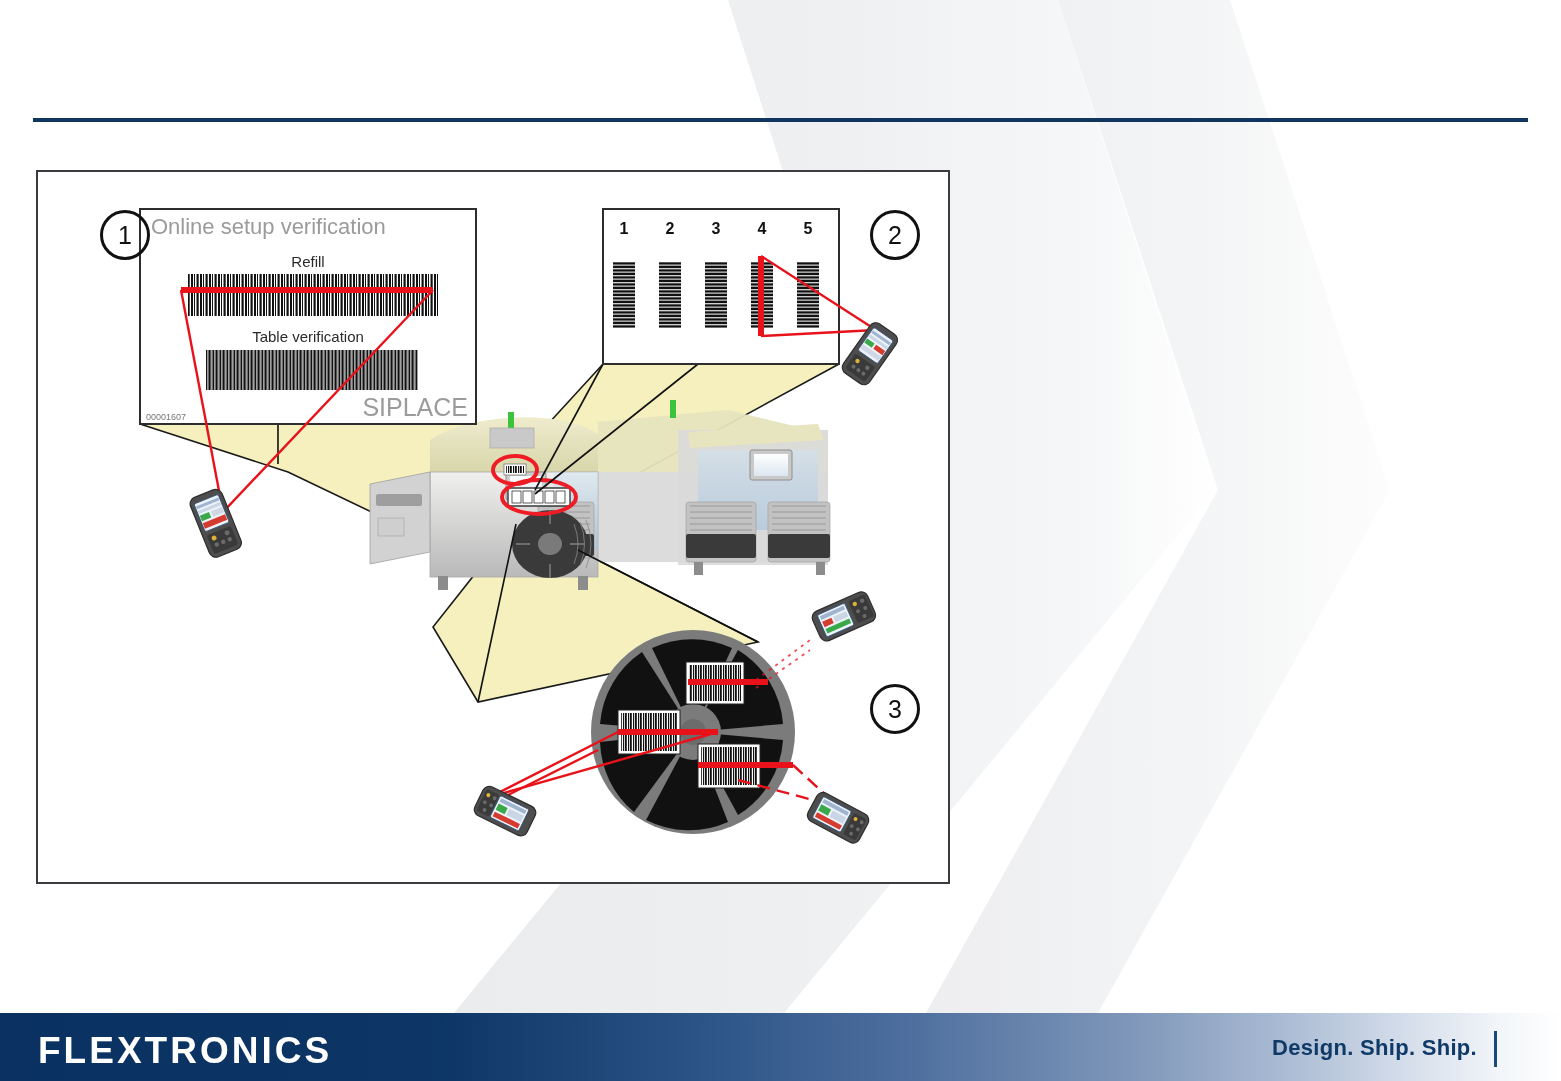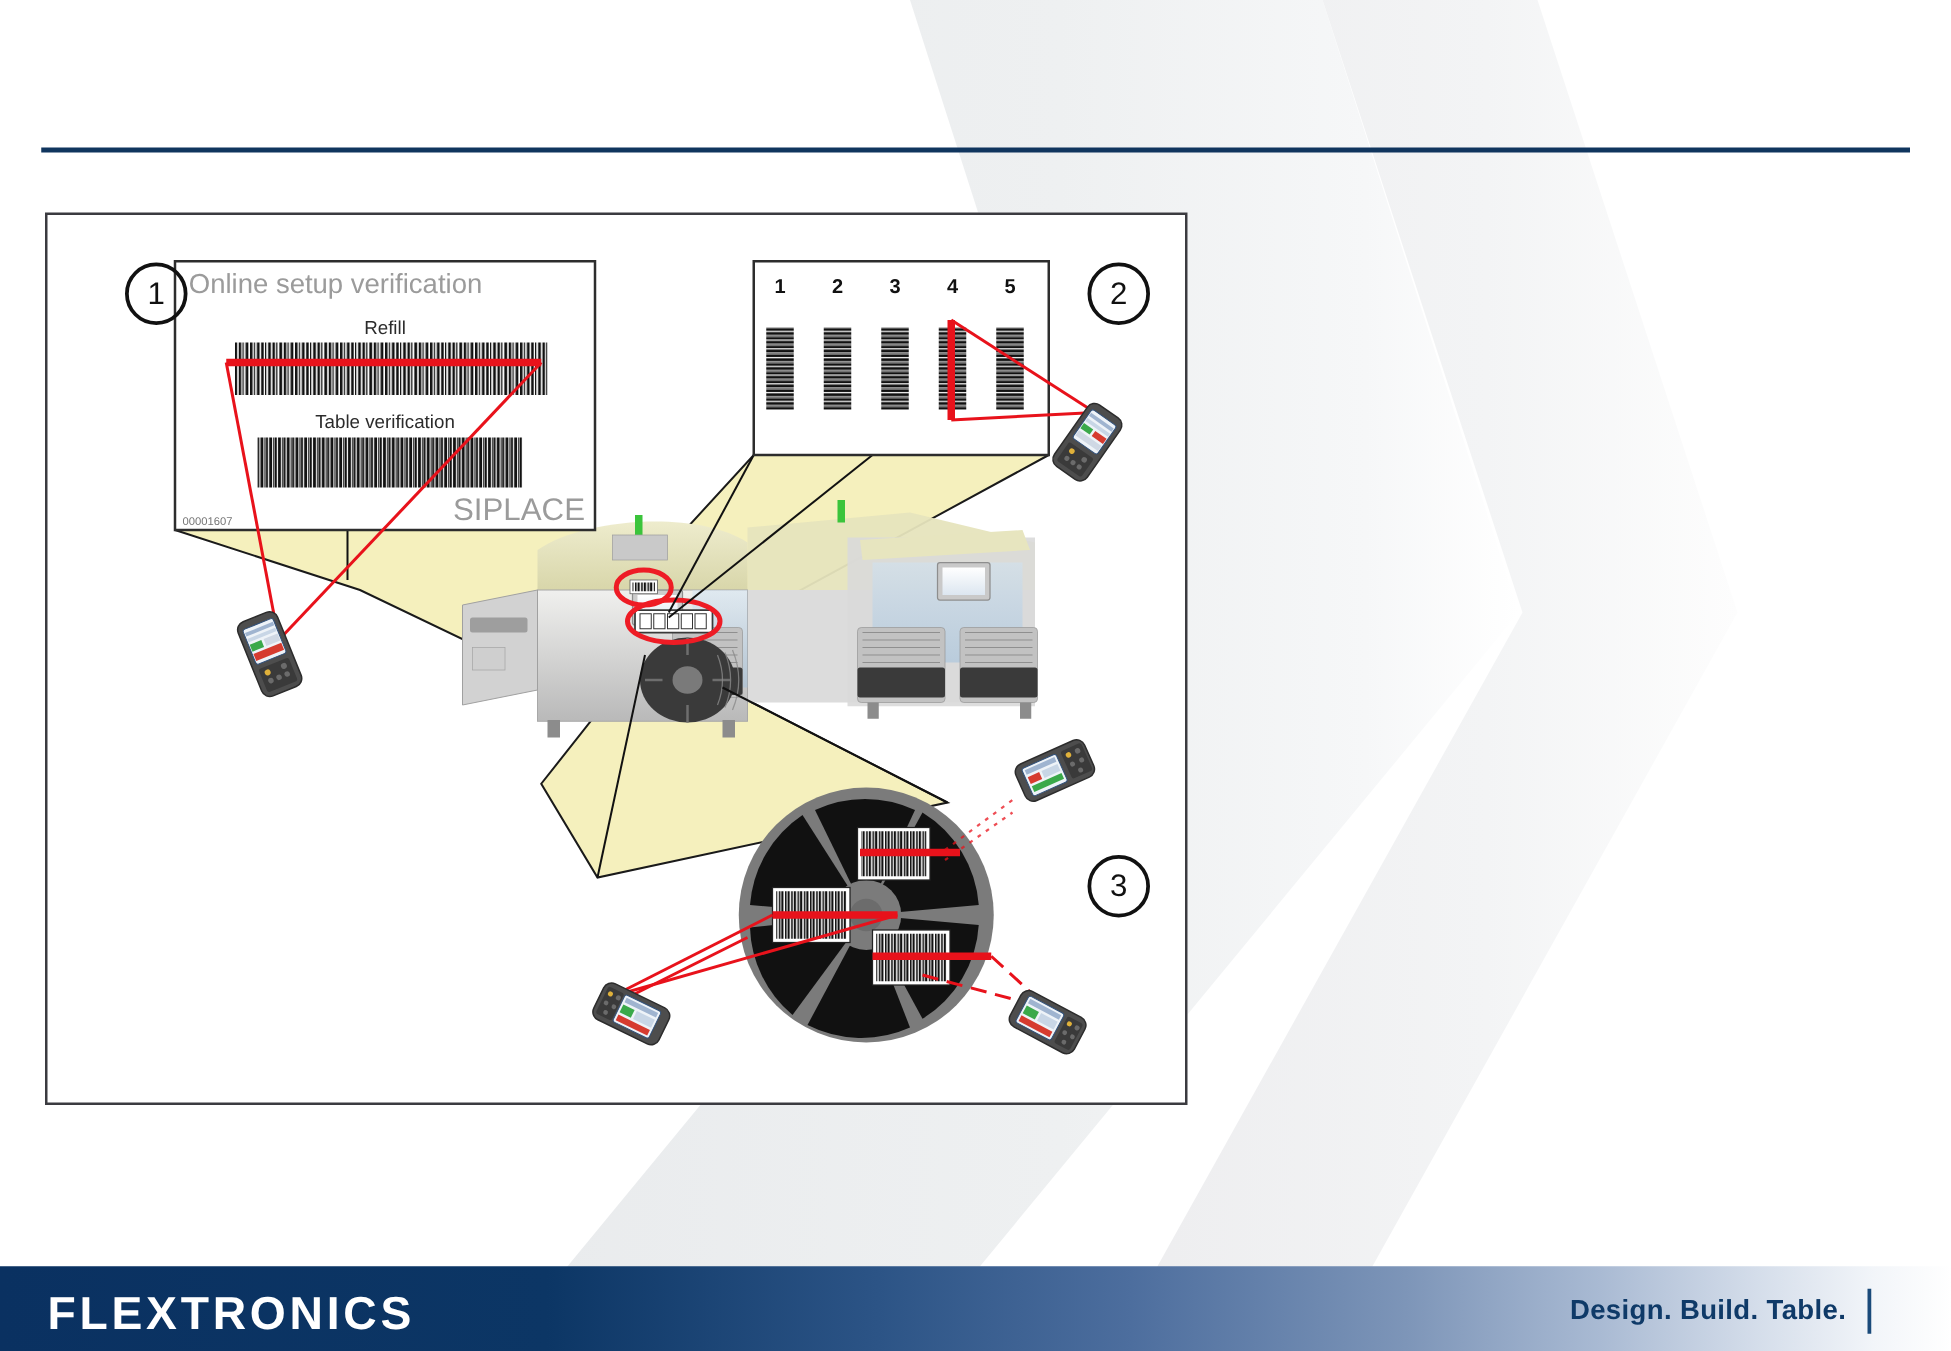--- a/index.html
+++ b/index.html
@@ -397,17 +397,17 @@
     <div class="marker" style="left:832px;top:38px;">
       <span>2</span>
     </div>
     <div class="marker" style="left:832px;top:512px;">
       <span>3</span>
     </div>
   </div>
 
   <div class="footer">
     <div class="brand">FLEXTRONICS</div>
-    <div class="tagline">Design. Build. Table.</div>
+    <div class="tagline">Design. Ship. Ship.</div>
     <div class="tag-bar"></div>
   </div>
 
 </div>
 
 </body></html>

